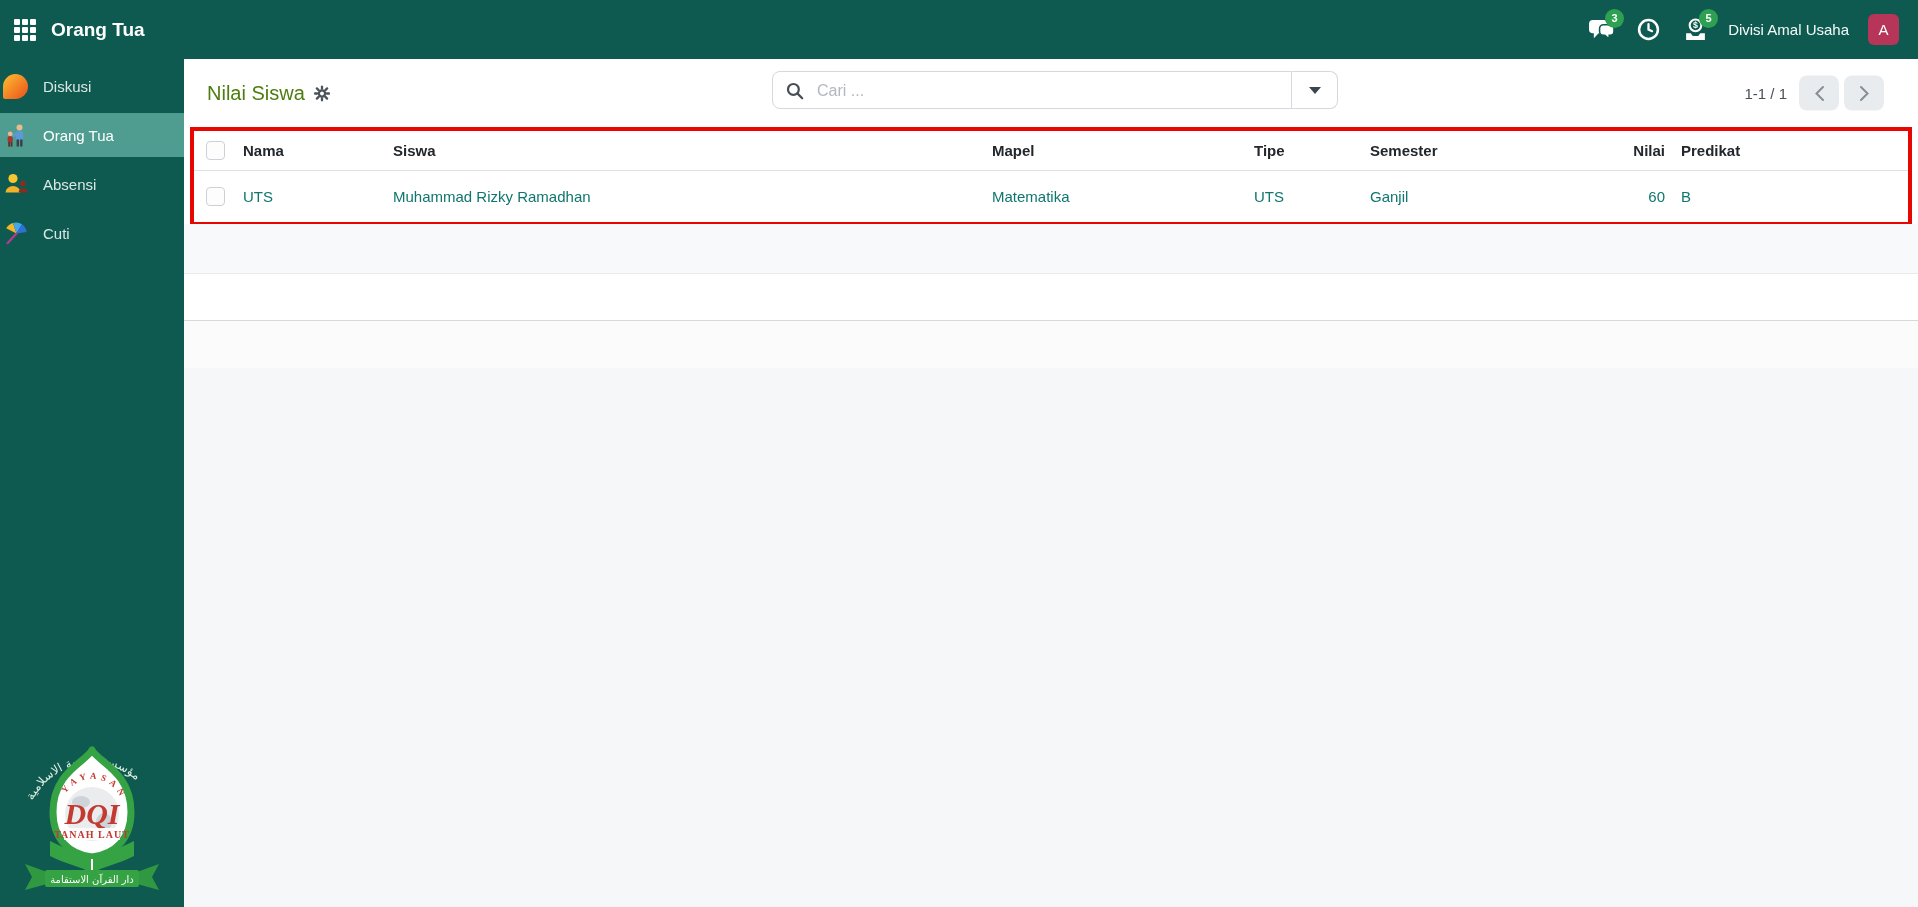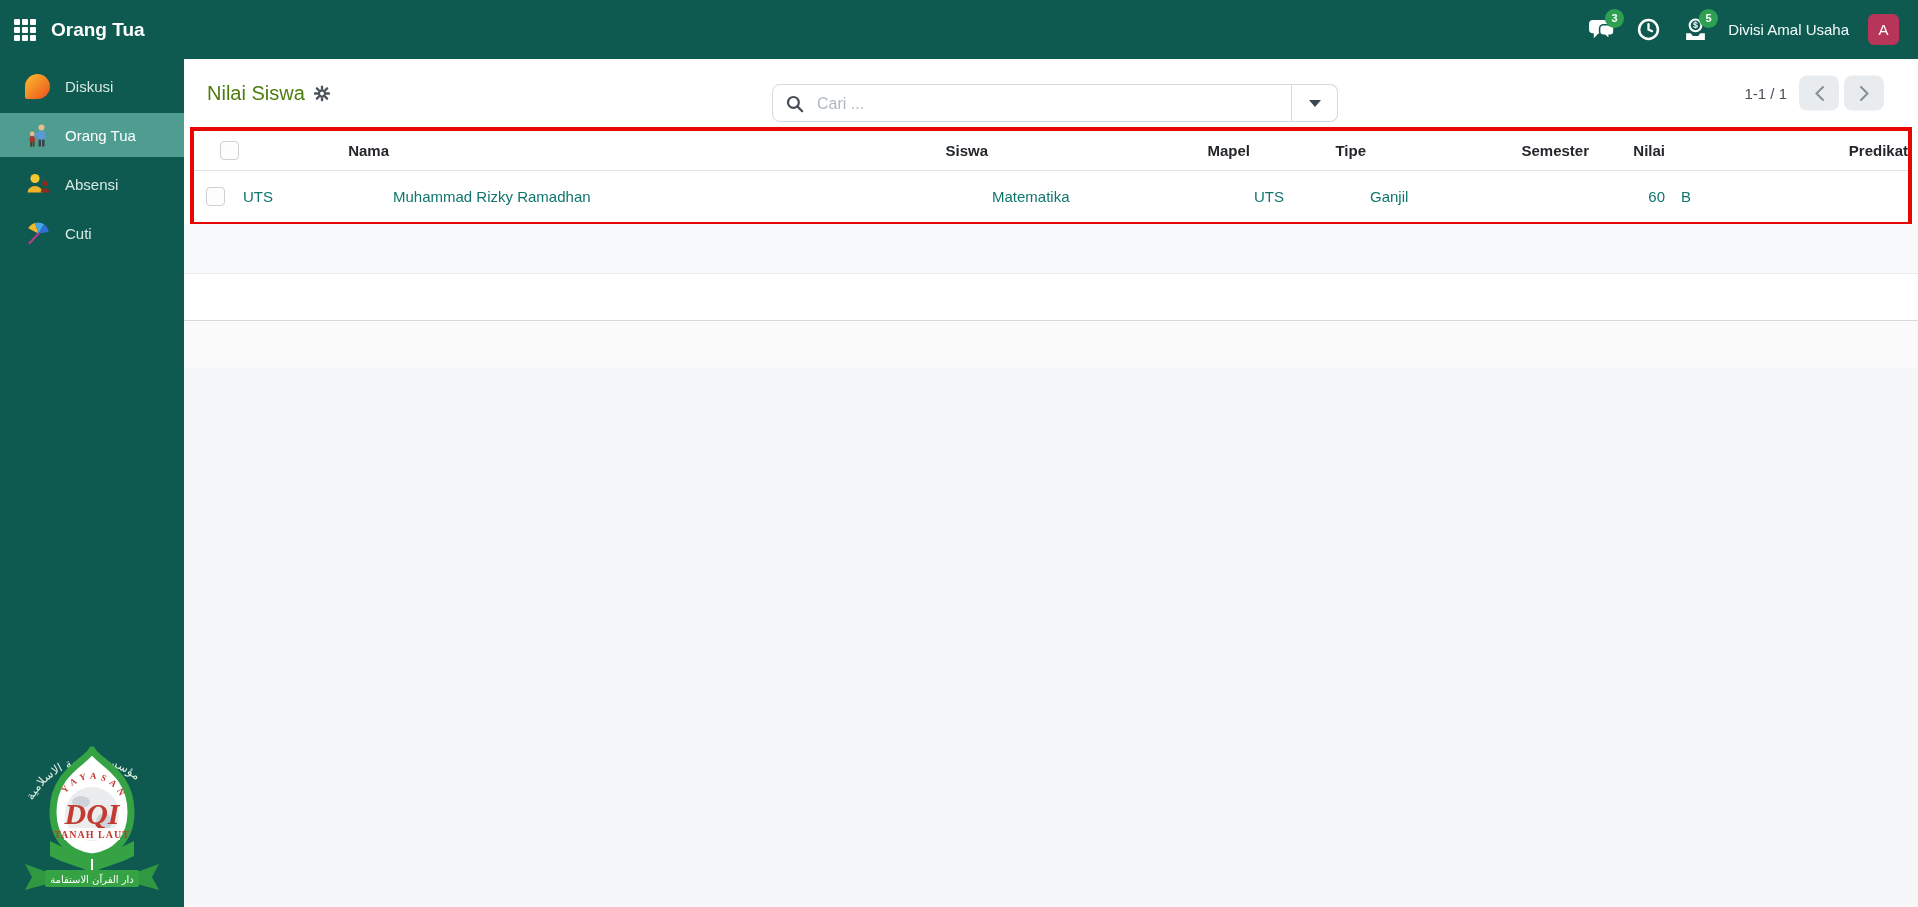--- a/index.html
+++ b/index.html
@@ -14,46 +14,46 @@
   .nav-menus{display:flex;align-items:center;margin-left:22px;}
   .nav-link{font-size:15px;color:#f2faf8;padding:0 12px;line-height:59px;cursor:pointer;text-decoration:none;white-space:nowrap;}
   .nav-right{margin-left:auto;display:flex;align-items:center;gap:19px;padding-right:19px;}
   .icon-wrap{position:relative;width:28px;height:26px;display:flex;align-items:center;justify-content:center;cursor:pointer;}
   .badge{position:absolute;top:-8px;right:-9px;min-width:19px;height:19px;border-radius:50%;background:#2ea052;color:#fff;font-size:11px;font-weight:bold;display:flex;align-items:center;justify-content:center;padding:0 2px;box-sizing:border-box;}
   .user-name{font-size:15px;color:#f4fbf9;white-space:nowrap;cursor:pointer;}
   .avatar{width:31px;height:31px;border-radius:6px;background:#b73558;color:#fff;font-size:15px;display:flex;align-items:center;justify-content:center;cursor:pointer;}
 
   
   .sidebar{position:absolute;top:59px;left:0;width:184px;bottom:0;background:#0f5a50;padding-top:5px;box-sizing:border-box;}
-  .side-item{height:44px;margin-bottom:5px;display:flex;align-items:center;gap:14px;padding-left:24px;color:#d9e8e4;font-size:15px;cursor:pointer;}
+  .side-item{height:44px;margin-bottom:5px;display:flex;align-items:center;gap:14px;padding-left:2px;color:#d9e8e4;font-size:15px;cursor:pointer;}
   .side-item.active{background:#4f9d90;color:#fff;}
   .side-icon{width:27px;height:27px;flex:0 0 27px;display:flex;align-items:center;justify-content:center;}
   .diskusi-blob{width:25px;height:25px;border-radius:50% 50% 50% 8%;background:linear-gradient(135deg,#f9a92c 20%,#ee5f1f 85%);}
   .logo-wrap{position:absolute;bottom:2px;left:50%;transform:translateX(-50%);width:150px;}
 
   
   .main{position:absolute;top:59px;left:184px;right:0;bottom:0;background:#fff;}
   .control-panel{position:relative;height:68px;background:#fff;}
   .page-title{position:absolute;left:23px;top:50%;transform:translateY(-50%);display:flex;align-items:center;gap:9px;font-size:20px;color:#4d7c0f;}
-  .search-group{position:absolute;left:588px;top:25px;height:46px;display:flex;}
+  .search-group{position:absolute;left:588px;top:12px;height:46px;display:flex;}
   .search-box{position:relative;width:520px;height:38px;box-sizing:border-box;border:1px solid #d5d8dc;border-radius:8px 0 0 8px;background:#fff;}
   .search-box input{position:absolute;left:42px;right:8px;top:0;height:36px;border:none;outline:none;font-size:16px;color:#495057;font-family:"Liberation Sans",sans-serif;background:transparent;}
   .search-box input::placeholder{color:#b1b8bf;}
   .search-mag{position:absolute;left:13px;top:10px;}
   .search-toggle{width:46px;height:38px;box-sizing:border-box;border:1px solid #d5d8dc;border-left:none;border-radius:0 8px 8px 0;background:#fff;display:flex;align-items:center;justify-content:center;cursor:pointer;}
   .caret-down{width:0;height:0;border-left:6px solid transparent;border-right:6px solid transparent;border-top:7px solid #3c464f;}
   .pager{position:absolute;right:34px;top:50%;transform:translateY(-50%);display:flex;align-items:center;gap:12px;}
   .pager-text{font-size:15px;color:#495057;}
   .pager-btns{display:flex;gap:5px;}
   .pager-btn{width:40px;height:35px;border:none;background:#e9ecef;border-radius:8px;display:flex;align-items:center;justify-content:center;cursor:pointer;}
 
   
   .red-box{position:absolute;left:6px;top:68px;width:1722px;box-sizing:border-box;border:4px solid #e80600;background:#fff;}
   table.list{width:100%;border-collapse:collapse;table-layout:fixed;}
-  .list th{height:39px;font-size:15px;font-weight:bold;color:#23272b;text-align:right;padding:0 0 0 4px;border-bottom:1px solid #dee2e6;}
+  .list th{height:39px;font-size:15px;font-weight:bold;color:#23272b;text-align:left;padding:0 0 0 4px;border-bottom:1px solid #dee2e6;}
   .list td{height:51px;font-size:15px;color:#0f766e;padding:0 0 0 4px;}
   .col-cb{padding-left:12px !important;}
   .col-nilai{text-align:right !important;padding-right:6px !important;}
   .col-predikat{padding-left:10px !important;}
   .cb{display:inline-block;width:17px;height:17px;border:1px solid #ccd1d6;border-radius:4px;background:#fdfdfe;vertical-align:middle;cursor:pointer;}
 
   .strip-a{position:absolute;left:0;right:0;top:165px;height:49px;background:#f8f9fa;border-bottom:1px solid #e8eaec;}
   .strip-b{position:absolute;left:0;right:0;top:215px;height:46px;background:#fff;border-bottom:1px solid #d7d9dc;}
   .lower{position:absolute;left:0;right:0;top:262px;bottom:0;background:#fbfbfc;}
   .lower2{position:absolute;left:0;right:0;top:47px;bottom:0;background:#f6f7f9;}

